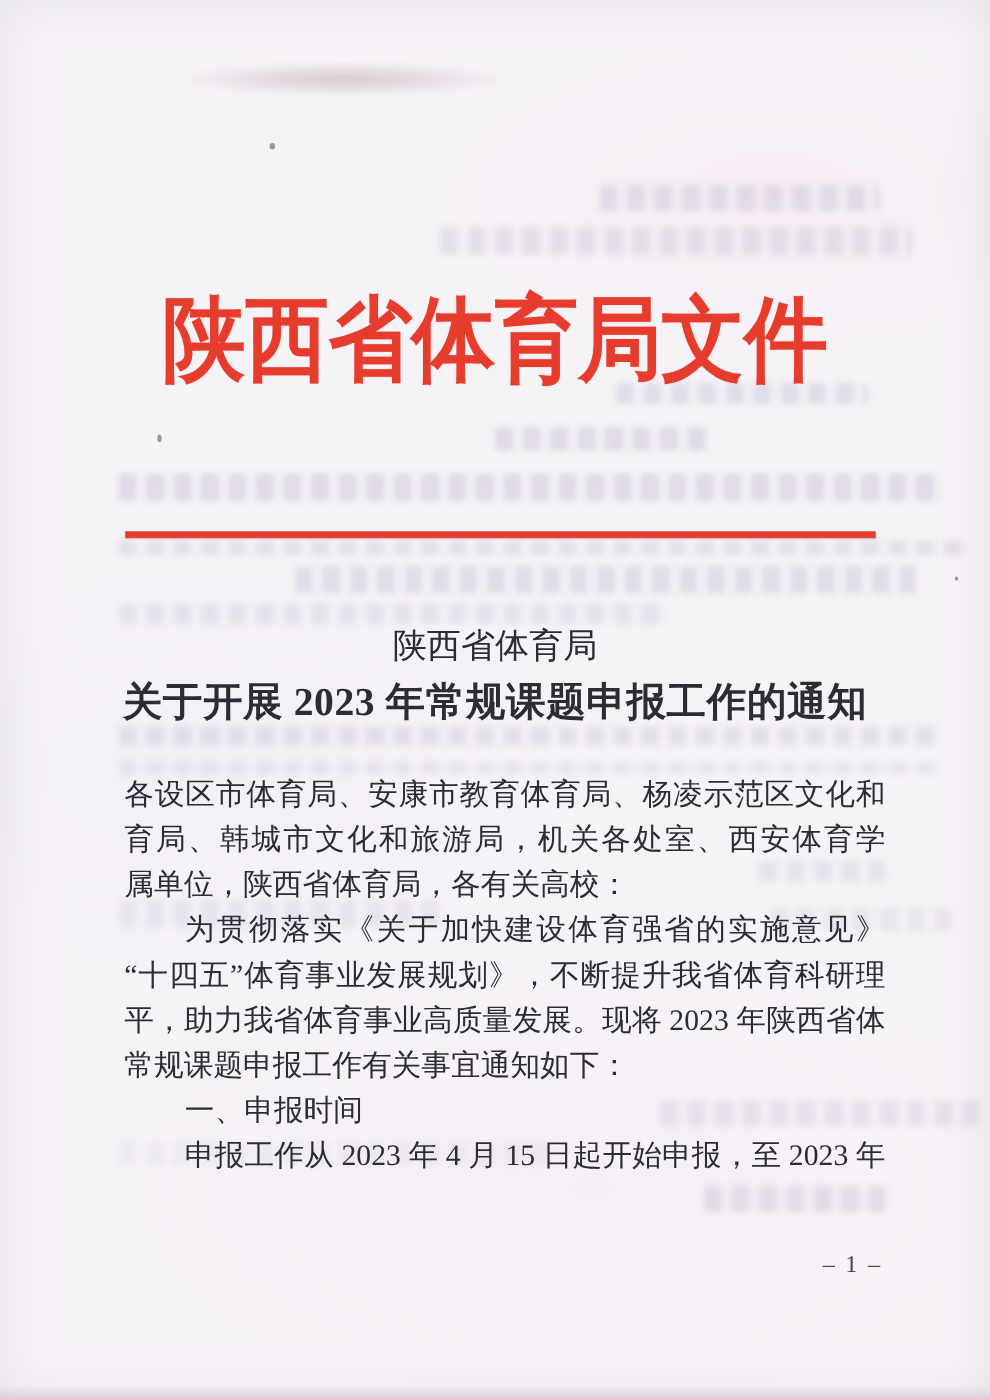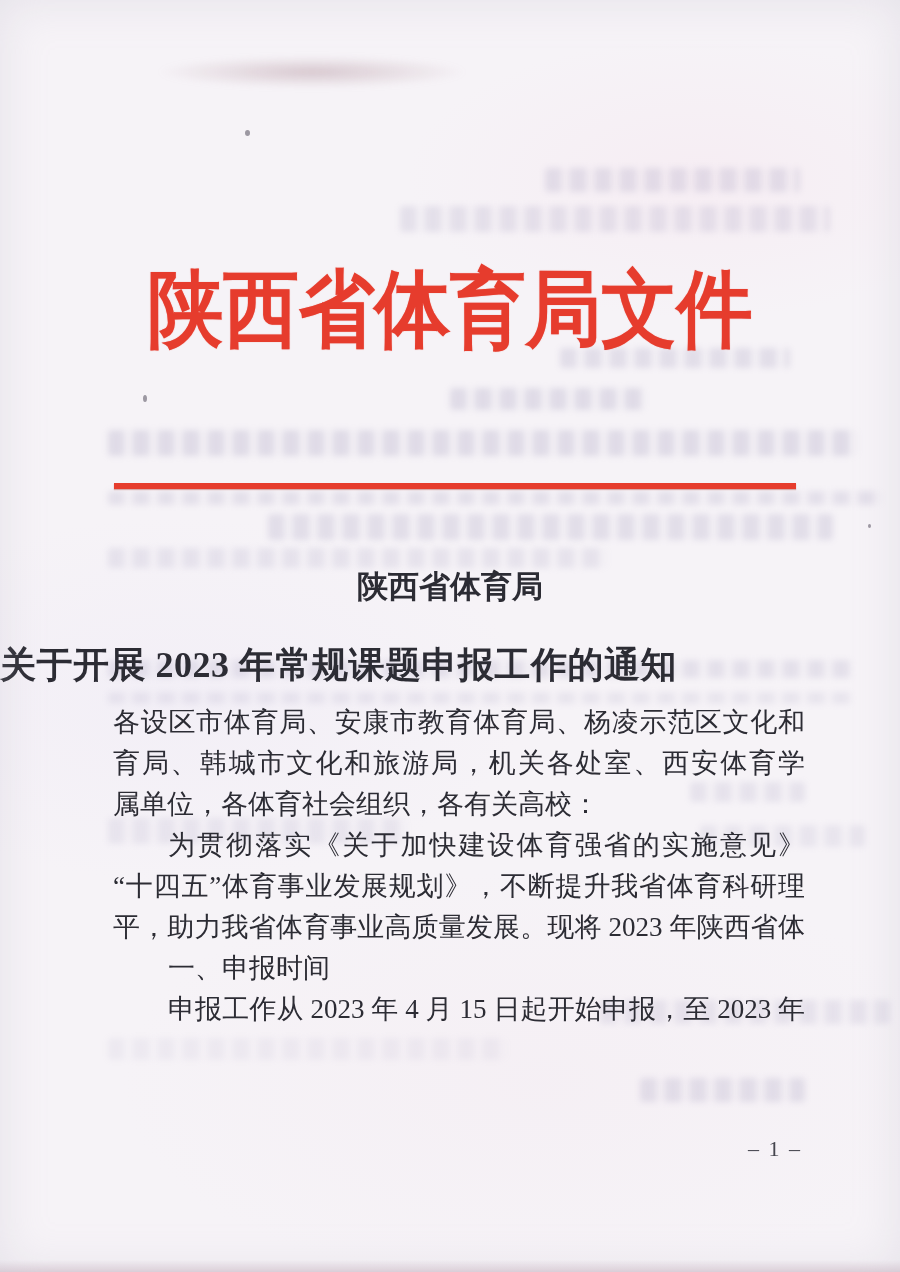--- a/index.html
+++ b/index.html
@@ -47,25 +47,25 @@
     position:absolute;left:0;top:451px;width:900px;text-align:center;
     font-size:25px;color:#3b3b44;letter-spacing:1px;white-space:nowrap;
   }
   .red-line{
     position:absolute;left:114px;top:483px;width:682px;height:6px;
     background:var(--accent-red,#e63c2d);
     box-shadow:0 1px 1px rgba(170,40,30,.35);
   }
   .title-line1{
     position:absolute;left:0;top:566px;width:900px;text-align:center;
-    font-size:31px;font-weight:bold;color:var(--ink,#2c2c34);white-space:nowrap;
+    font-size:31px;font-weight:normal;color:var(--ink,#2c2c34);white-space:nowrap;
   }
   .title-line2{
-    position:absolute;left:0;top:614px;width:900px;
-    font-size:36px;font-weight:bold;color:var(--ink,#2c2c34);letter-spacing:.5px;white-space:nowrap;margin-top:27px;
+    position:absolute;left:0;top:614px;width:900px;text-align:center;
+    font-size:36px;font-weight:bold;color:var(--ink,#2c2c34);letter-spacing:.5px;white-space:nowrap;
   }
   .body-text{
     position:absolute;left:113px;top:702px;width:692px;
     font-size:27px;color:var(--ink,#2c2c34);
   }
   .body-text .line{
     height:41px;line-height:41px;overflow:hidden;
     text-align:justify;
   }
   .body-text .line.fill{text-align-last:justify;}
@@ -105,22 +105,23 @@
 
   <div class="banner">陕西省体育局文件</div>
   <div class="red-line"></div>
 
   <div class="title-line1">陕西省体育局</div>
   <div class="title-line2">关于开展 2023 年常规课题申报工作的通知</div>
 
   <div class="body-text">
       <div class="line fill">各设区市体育局、安康市教育体育局、杨凌示范区文化和旅游体</div>
       <div class="line fill">育局、韩城市文化和旅游局，机关各处室、西安体育学院、各直</div>
-      <div class="line">属单位，各体育社会组织，各有关高校：</div>
+      <div class="line">属单位，陕西省体育局，各有关高校：</div>
       <div class="line indent fill">为贯彻落实《关于加快建设体育强省的实施意见》《陕西省</div>
       <div class="line fill">“十四五”体育事业发展规划》，不断提升我省体育科研理论水</div>
       <div class="line fill">平，助力我省体育事业高质量发展。现将 2023 年陕西省体育局</div>
+      <div class="line">常规课题申报工作有关事宜通知如下：</div>
       <div class="line indent bold">一、申报时间</div>
       <div class="line indent fill">申报工作从 2023 年 4 月 15 日起开始申报，至 2023 年 5 月</div>
     </div>
 
   <div class="page-number">– 1 –</div>
 </div>
 
 </body></html>

